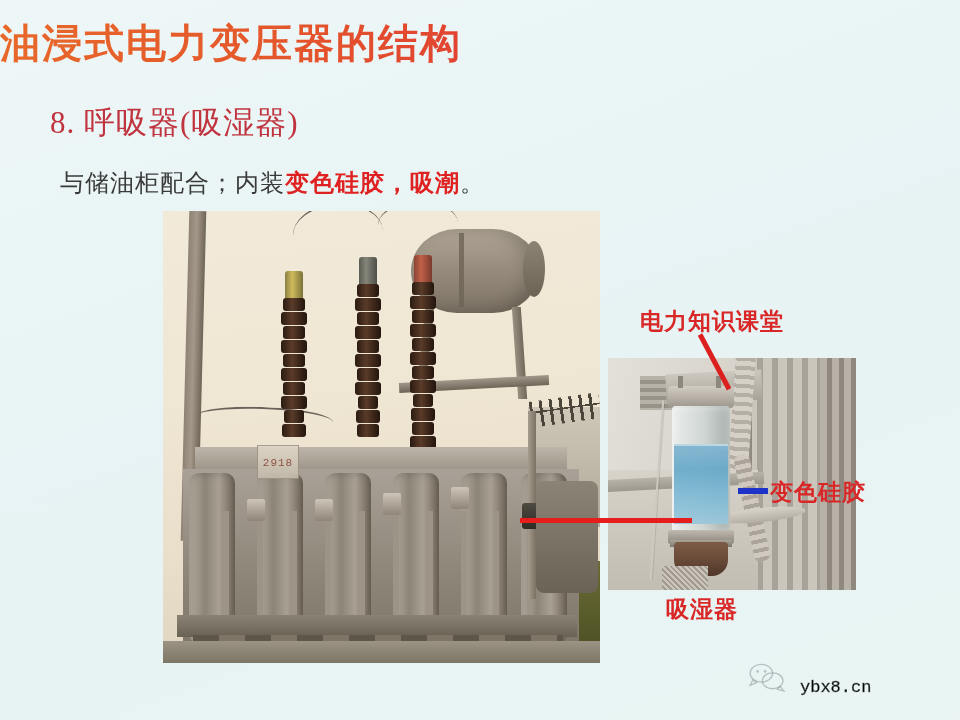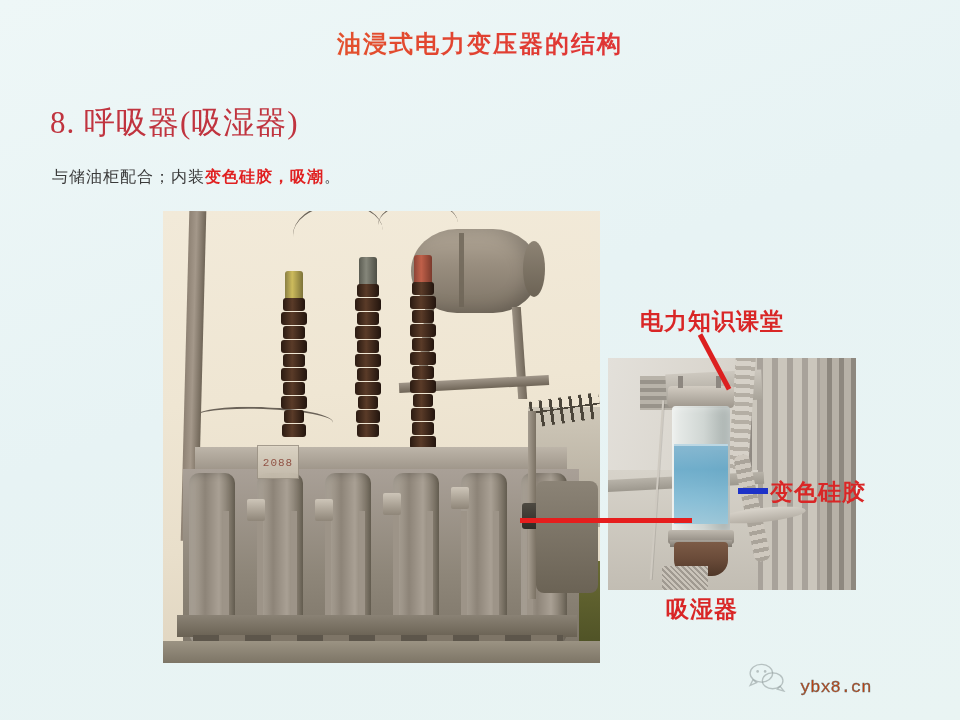--- a/index.html
+++ b/index.html
@@ -6,38 +6,38 @@
   html,body { width:960px; height:720px; }
   body {
     font-family:"Liberation Serif","DejaVu Serif",serif;
     background:linear-gradient(160deg,#eef7f7 0%,#e7f3f4 45%,#e9f4f3 100%);
     position:relative; overflow:hidden;
   }
 
   
   .slide-title{
     position:absolute; left:0; top:22px; width:100%;
-    text-align:center; font-size:24px; font-weight:bold;
+    font-size:40px; font-weight:bold;
     letter-spacing:2px; line-height:44px;
     background:linear-gradient(90deg,#e8682a 0%,#e4562b 30%,#df3535 62%,#d62a2a 100%);
     -webkit-background-clip:text; background-clip:text; color:transparent;
     -webkit-text-fill-color:transparent;
     text-shadow:none;
     text-decoration:underline;
   }
 
   
   .sub-heading{
     position:absolute; left:50px; top:102px;
     font-size:31px; color:#c0343f; letter-spacing:1px;
     font-weight:normal;
   }
   .body-line{
-    position:absolute; left:52px; top:167px;
-    font-size:16px; color:#3a3a3a; letter-spacing:1px; white-space:nowrap;
+    position:absolute; left:60px; top:167px;
+    font-size:24px; color:#3a3a3a; letter-spacing:1px; white-space:nowrap;
   }
   .body-line .hl{ color:#e02121; font-weight:bold; }
 
   
   .photo{
     position:absolute; overflow:hidden;
     background:#b9b2a4;
   }
   .photo-main{ left:163px; top:211px; width:437px; height:452px; }
   .photo-right{ left:608px; top:358px; width:248px; height:232px; }
@@ -298,21 +298,21 @@
   }
   .wm-logo{ position:absolute; left:0; top:6px; width:38px; height:30px; }
   .wm-text{
     position:absolute; left:42px; top:2px; font-size:24px;
     color:rgba(150,160,160,.40);
     -webkit-text-stroke:1px rgba(130,142,142,.55);
     letter-spacing:2px; font-weight:normal;
   }
   .wm-url{
     position:absolute; left:52px; top:22px; font-size:17px;
-    color:#c2410c; font-family:"Liberation Mono",monospace; letter-spacing:0;
+    color:#000000; font-family:"Liberation Mono",monospace; letter-spacing:0;
     -webkit-text-stroke:.4px #5f6868;
   }
 </style>
 </head>
 <body>
 
 <div class="slide-title">油浸式电力变压器的结构</div>
 
 <div class="sub-heading">8. 呼吸器(吸湿器)</div>
 
@@ -405,21 +405,21 @@
   <div class="cool-u" style="left:128px;"></div>
   <div class="cool-u" style="left:196px;"></div>
   <div class="cool-u" style="left:264px;"></div>
   <div class="cool-u" style="left:330px;"></div>
 
   <div class="valve" style="left:84px;  top:288px;"></div>
   <div class="valve" style="left:152px; top:288px;"></div>
   <div class="valve" style="left:220px; top:282px;"></div>
   <div class="valve" style="left:288px; top:276px;"></div>
 
-  <div class="nameplate">2088</div>
+  <div class="nameplate">2918</div>
 
   <div class="tank-low"></div>
   <div class="base"></div>
   <div class="wheels"></div>
   <div class="ground"></div>
 
   <div class="riser"></div>
   <div class="riser-valve"></div>
   <div class="side-tank"></div>
 </div>

